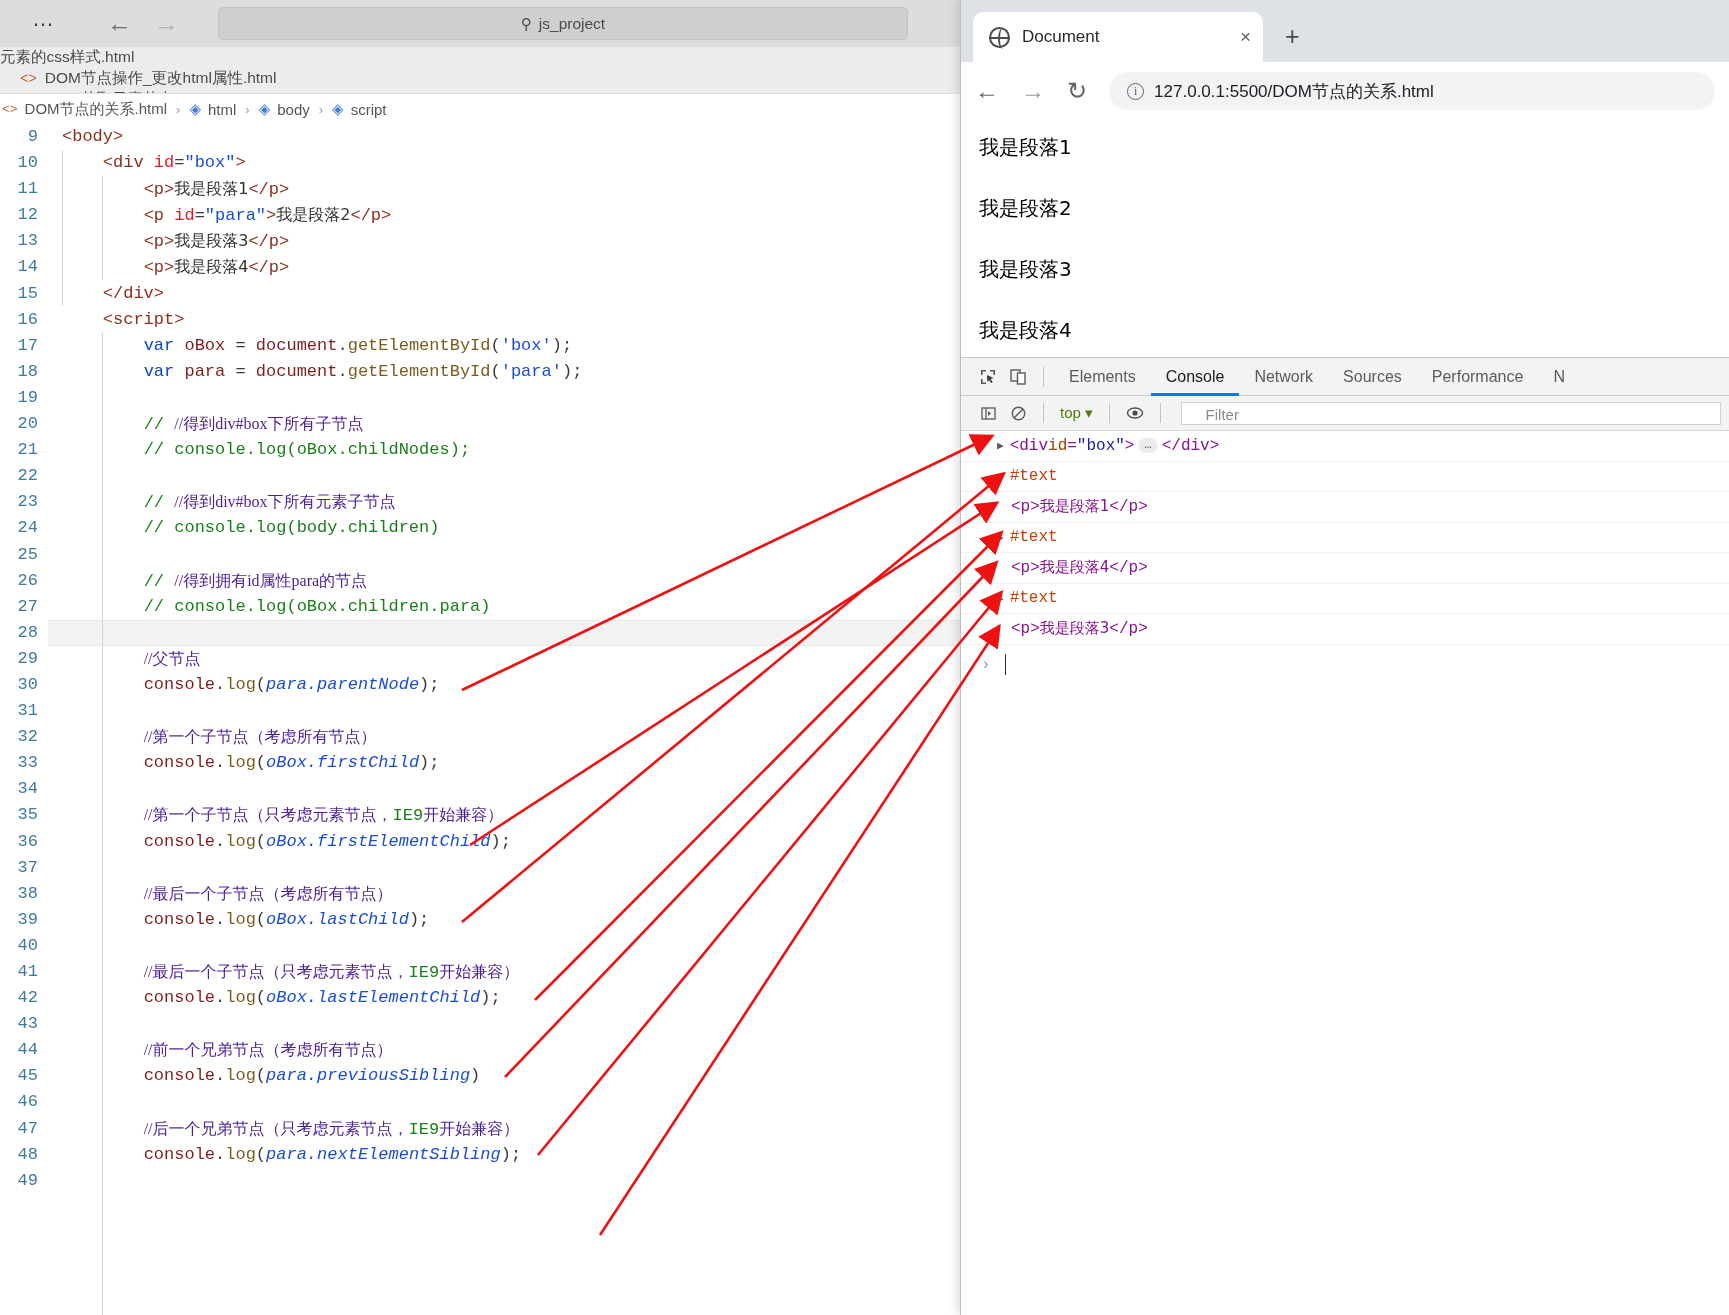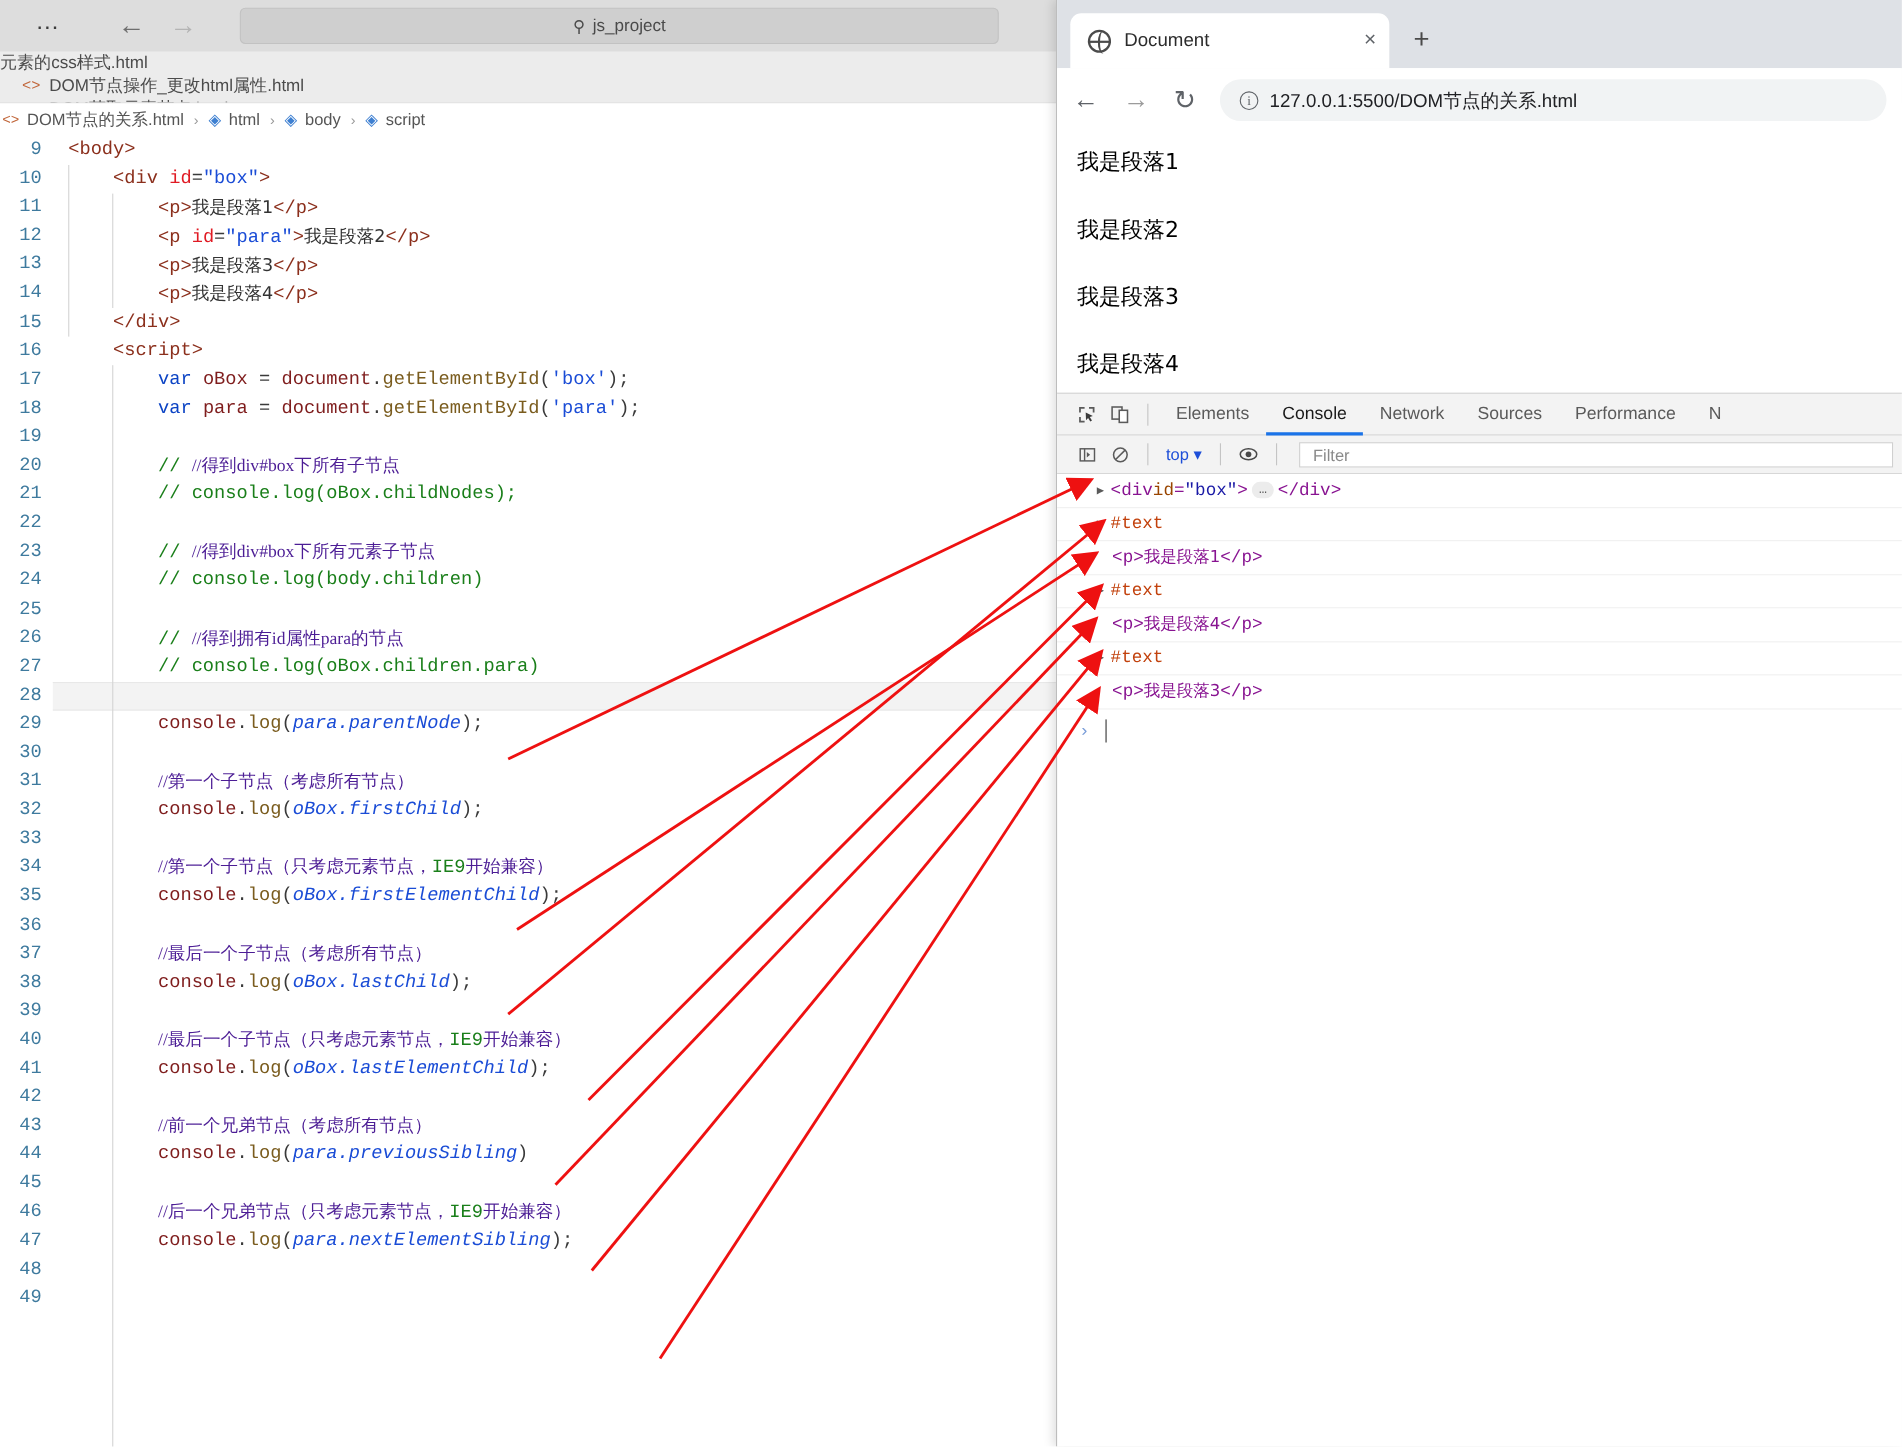--- a/index.html
+++ b/index.html
@@ -142,25 +142,25 @@
   .dt-vsep { width:1px; height:20px; background:#c4c4c4; margin:0 10px; }
   .dt-tab {
     padding:0 15px; height:38px; line-height:38px; font-size:16px; color:#5a5a5a;
   }
   .dt-tab.sel { color:#1a1a1a; box-shadow:inset 0 -3px 0 #1a73e8; }
 
   .dt-filterbar {
     height:35px; background:#f3f3f3; border-bottom:1px solid #d7d7d7;
     display:flex; align-items:center; padding-left:12px; gap:0;
   }
-  .ctx-select { font-size:15px; color:#1d4ed8; padding:0 6px; }
+  .ctx-select { font-size:15px; color:#4d7c0f; padding:0 6px; }
   .filter-input {
     flex:1 1 auto; height:23px; margin-left:10px; margin-right:8px;
     background:#fff; border:1px solid #d0d0d0; font-size:15px;
-    color:#8a8a8a; line-height:23px; padding-left:12px;
+    color:#8a8a8a; line-height:23px; padding-left:24px;
   }
 
   .console-out { background:#fff; }
   .c-row {
     min-height:30.5px; display:flex; align-items:center;
     border-bottom:1px solid #f0f0f0; padding-left:36px;
     font-family:"Liberation Mono", monospace; font-size:16px;
   }
   .c-row.indent { padding-left:50px; }
   .tri { color:#5a5a5a; font-size:11px; margin-right:6px; }
@@ -291,20 +291,21 @@
         <div class="code-line"><span>        </span>&nbsp;</div>
         <div class="code-line"><span>        </span><span class="t-cmt">// </span><span class="t-cmt-cjk">//得到div#box下所有子节点</span></div>
         <div class="code-line"><span>        </span><span class="t-cmt">// console.log(oBox.childNodes);</span></div>
         <div class="code-line"><span>        </span>&nbsp;</div>
         <div class="code-line"><span>        </span><span class="t-cmt">// </span><span class="t-cmt-cjk">//得到div#box下所有元素子节点</span></div>
         <div class="code-line"><span>        </span><span class="t-cmt">// console.log(body.children)</span></div>
         <div class="code-line"><span>        </span>&nbsp;</div>
         <div class="code-line"><span>        </span><span class="t-cmt">// </span><span class="t-cmt-cjk">//得到拥有id属性para的节点</span></div>
         <div class="code-line"><span>        </span><span class="t-cmt">// console.log(oBox.children.para)</span></div>
         <div class="code-line hl"><span>        </span>&nbsp;</div>
+        <div class="code-line"><span>        </span><span class="t-cmt-cjk">//父节点</span></div>
         <div class="code-line"><span>        </span><span class="t-plain">console</span><span class="t-punc">.</span><span class="t-fn">log</span><span class="t-punc">(</span><span class="t-prop">para.parentNode</span><span class="t-punc">);</span></div>
         <div class="code-line"><span>        </span>&nbsp;</div>
         <div class="code-line"><span>        </span><span class="t-cmt-cjk">//第一个子节点（考虑所有节点）</span></div>
         <div class="code-line"><span>        </span><span class="t-plain">console</span><span class="t-punc">.</span><span class="t-fn">log</span><span class="t-punc">(</span><span class="t-prop">oBox.firstChild</span><span class="t-punc">);</span></div>
         <div class="code-line"><span>        </span>&nbsp;</div>
         <div class="code-line"><span>        </span><span class="t-cmt-cjk">//第一个子节点（只考虑元素节点，</span><span class="t-cmt">IE9</span><span class="t-cmt-cjk">开始兼容）</span></div>
         <div class="code-line"><span>        </span><span class="t-plain">console</span><span class="t-punc">.</span><span class="t-fn">log</span><span class="t-punc">(</span><span class="t-prop">oBox.firstElementChild</span><span class="t-punc">);</span></div>
         <div class="code-line"><span>        </span>&nbsp;</div>
         <div class="code-line"><span>        </span><span class="t-cmt-cjk">//最后一个子节点（考虑所有节点）</span></div>
         <div class="code-line"><span>        </span><span class="t-plain">console</span><span class="t-punc">.</span><span class="t-fn">log</span><span class="t-punc">(</span><span class="t-prop">oBox.lastChild</span><span class="t-punc">);</span></div>

